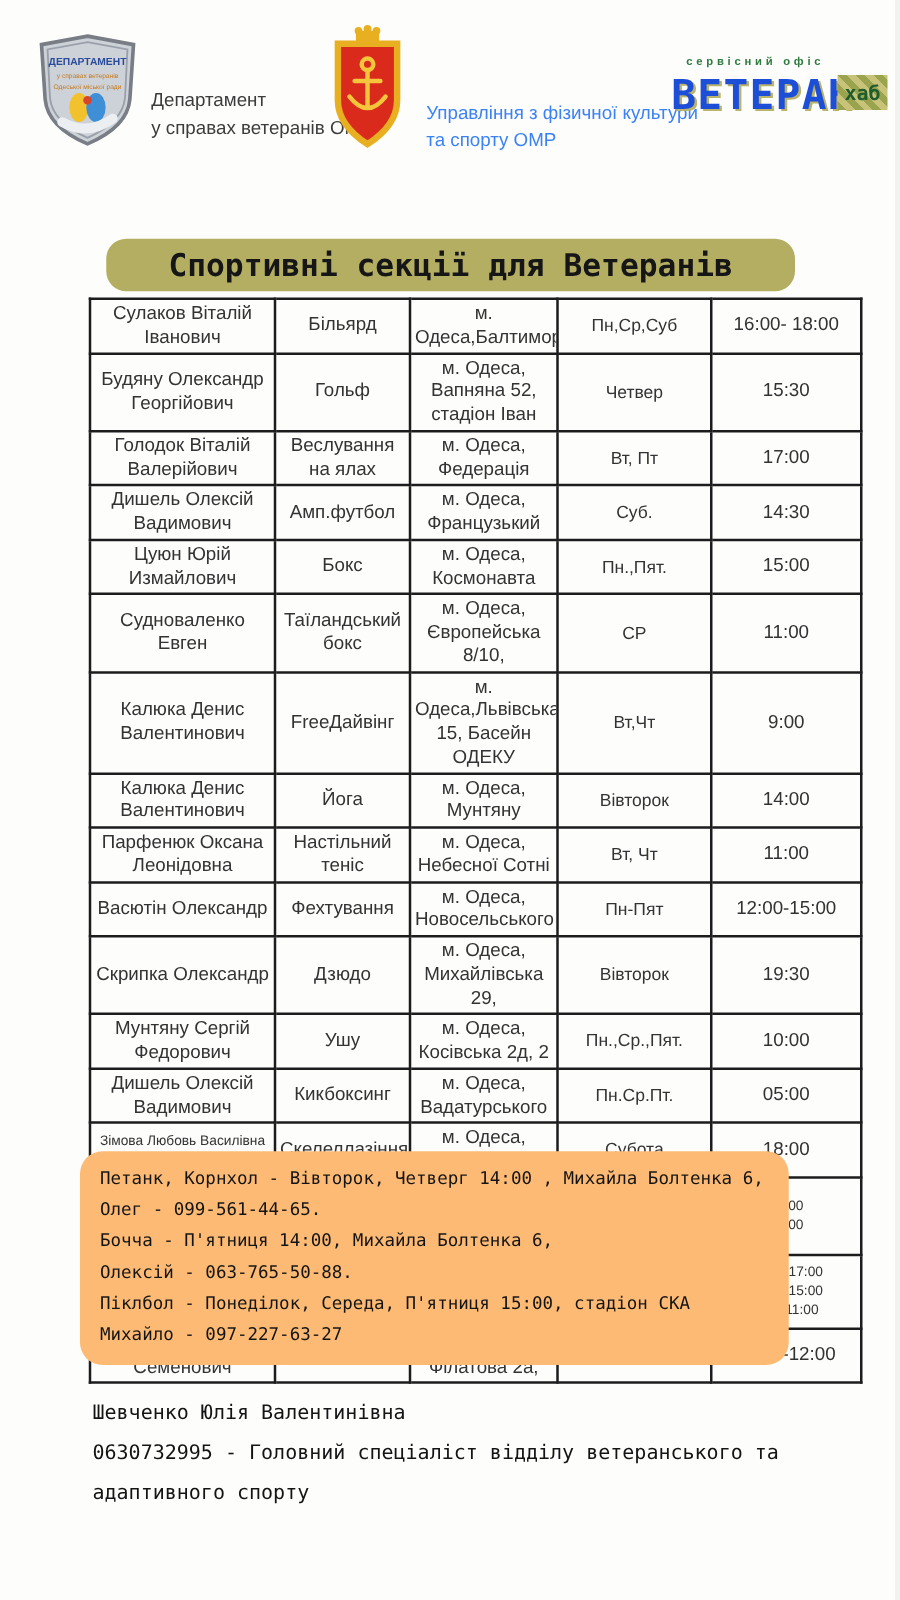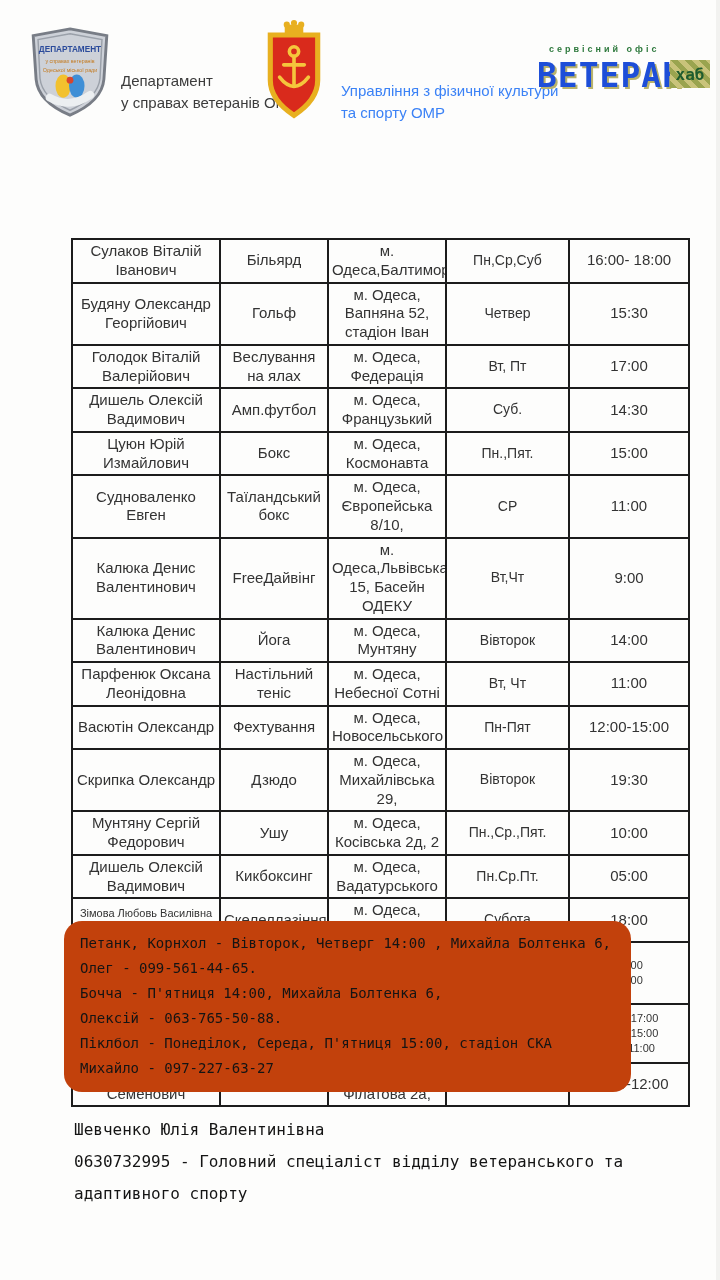--- a/index.html
+++ b/index.html
@@ -41,21 +41,21 @@
   .col-address{width:110px;}
   .col-days{width:115px;font-size:14px;}
   .col-time{width:112px;margin-top:45px;}
   td.col-name.small{font-size:11px;line-height:1.3;}
   td.col-address.small{font-size:11.5px;line-height:1.3;}
   td.col-days.small{font-size:11px;line-height:2.4;}
   td.col-time.small{font-size:11px;line-height:1.35;}
   
   .info-block{
     position:absolute;left:64px;top:921px;width:567px;height:171px;border-radius:18px;
-    background:#c2410c;padding:10px 14px 0 16px;box-sizing:border-box;
+    background:#fdba74;padding:10px 14px 0 16px;box-sizing:border-box;
     font-family:"DejaVu Sans Mono",monospace;font-size:14px;color:#141414;
   }
   .info-block p{margin:0;line-height:25px;white-space:pre-line;}
   
   .footer{
     position:absolute;left:74px;top:1114px;width:610px;
     font-family:"DejaVu Sans Mono",monospace;font-size:16px;color:#141414;
   }
   .footer p{margin:0;line-height:32px;white-space:pre-line;}
 </style>
@@ -103,20 +103,21 @@
     <div>Управління  з фізичної культури</div>
     <div>та спорту ОМР</div>
   </div>
 
   <div class="hdr-item vh-logo">
     <p class="vh-small">сервісний офіс</p>
     <p class="vh-big">ВЕТЕРАН</p>
     <div class="vh-badge">хаб</div>
   </div>
 
+  <div class="title-bar">Спортивні секції для Ветеранів</div>
 
   <table class="sports">
     <tbody>
         <tr>
           <td class="col-name">Сулаков Віталій Іванович</td>
           <td class="col-sport">Більярд</td>
           <td class="col-address">м. Одеса,Балтиморська</td>
           <td class="col-days">Пн,Ср,Суб</td>
           <td class="col-time">16:00- 18:00</td>
         </tr>

